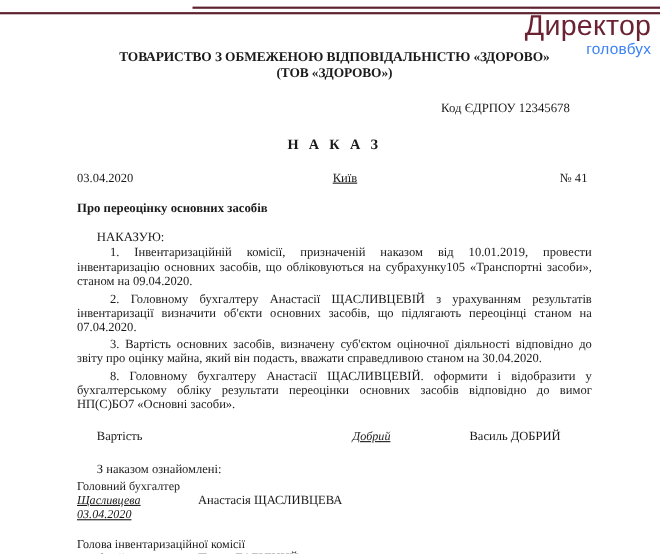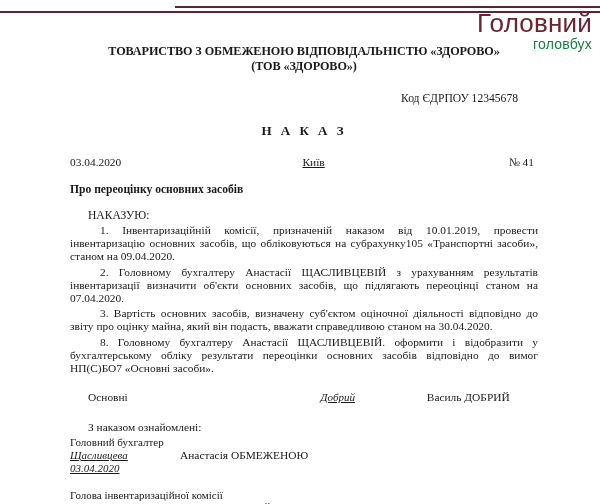--- a/index.html
+++ b/index.html
@@ -46,21 +46,21 @@
     font-size: 26px;
     font-weight: 400;
     color: #6b2333;
     letter-spacing: 0.2px;
     display: block;
   }
   .logo-sub {
     font-family: "Liberation Sans", sans-serif;
     font-size: 14px;
     font-weight: 400;
-    color: #15803d;
+    color: #3b82f6;
     display: block;
     margin-top: 1px;
     letter-spacing: 0.2px;
   }
 
   
   .page {
     position: absolute;
     left: 0;
     top: 44px;
@@ -172,21 +172,21 @@
   }
   .ack-block-2 { margin-top: 15px; }
 </style>
 </head>
 <body>
 
 <div class="rule-short"></div>
 <div class="rule-long"></div>
 
 <div class="logo">
-  <span class="logo-main">Головний</span>
+  <span class="logo-main">Директор</span>
   <span class="logo-sub">головбух</span>
 </div>
 
 <div class="page">
   <div class="inner">
 
     <div class="org-title">
       <span>ТОВАРИСТВО З ОБМЕЖЕНОЮ ВІДПОВІДАЛЬНІСТЮ «ЗДОРОВО»</span>
       <span class="line2">(ТОВ «ЗДОРОВО»)</span>
     </div>
@@ -204,32 +204,32 @@
     <div class="subject">Про переоцінку основних засобів</div>
 
     <div class="order-verb">НАКАЗУЮ:</div>
 
     <div class="clause">1. Інвентаризаційній комісії, призначеній наказом від 10.01.2019, провести інвентаризацію основних засобів, що обліковуються на субрахунку105 «Транспортні засоби», станом на 09.04.2020.</div>
     <div class="clause">2. Головному бухгалтеру Анастасії ЩАСЛИВЦЕВІЙ з урахуванням результатів інвентаризації визначити об'єкти основних засобів, що підлягають переоцінці станом на 07.04.2020.</div>
     <div class="clause">3. Вартість основних засобів, визначену суб'єктом оціночної діяльності відповідно до звіту про оцінку майна, який він подасть, вважати справедливою станом на 30.04.2020.</div>
     <div class="clause">8. Головному бухгалтеру Анастасії ЩАСЛИВЦЕВІЙ. оформити і відобразити у бухгалтерському обліку результати переоцінки основних засобів відповідно до вимог НП(С)БО7 «Основні засоби».</div>
 
     <div class="sig-row">
-      <div class="sig-role">Основні</div>
+      <div class="sig-role">Вартість</div>
       <div class="sig-sign"><span class="signature">Добрий</span></div>
       <div class="sig-name">Василь ДОБРИЙ</div>
     </div>
 
     <div class="ack-head">З наказом ознайомлені:</div>
 
     <div class="ack-block">
       <div class="ack-role">Головний бухгалтер</div>
       <div class="ack-line">
         <span class="ack-sign">Щасливцева</span>
-        <span class="ack-fullname">Анастасія ОБМЕЖЕНОЮ</span>
+        <span class="ack-fullname">Анастасія ЩАСЛИВЦЕВА</span>
       </div>
       <div class="ack-date">03.04.2020</div>
     </div>
 
     <div class="ack-block ack-block-2">
       <div class="ack-role">Голова інвентаризаційної комісії</div>
       <div class="ack-line">
         <span class="ack-sign">Лагідний</span>
         <span class="ack-fullname">Павло ЛАГІДНИЙ</span>
       </div>

